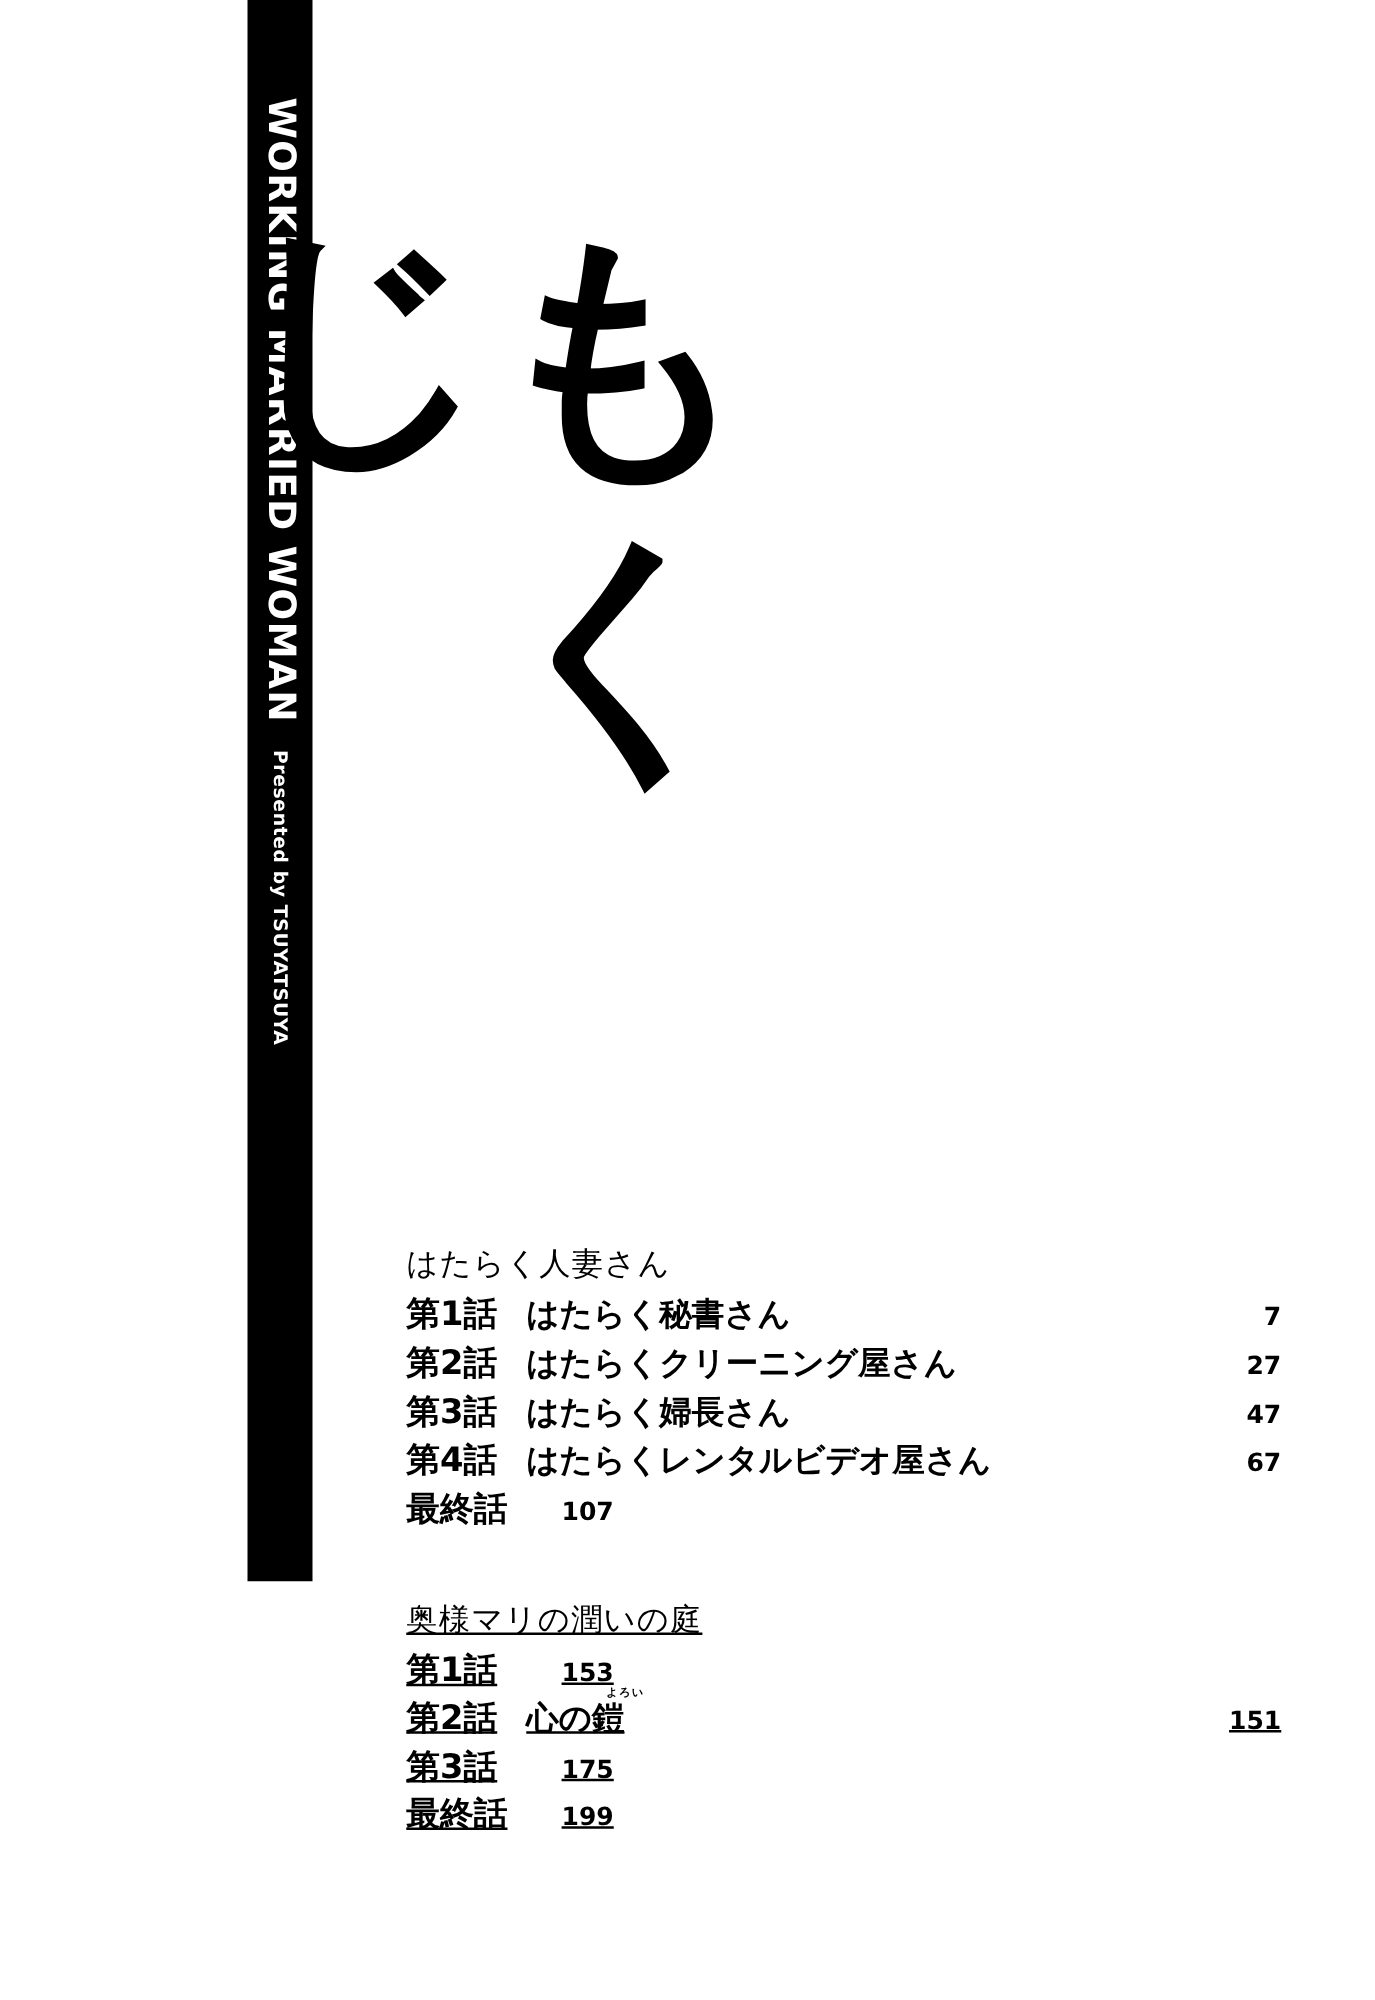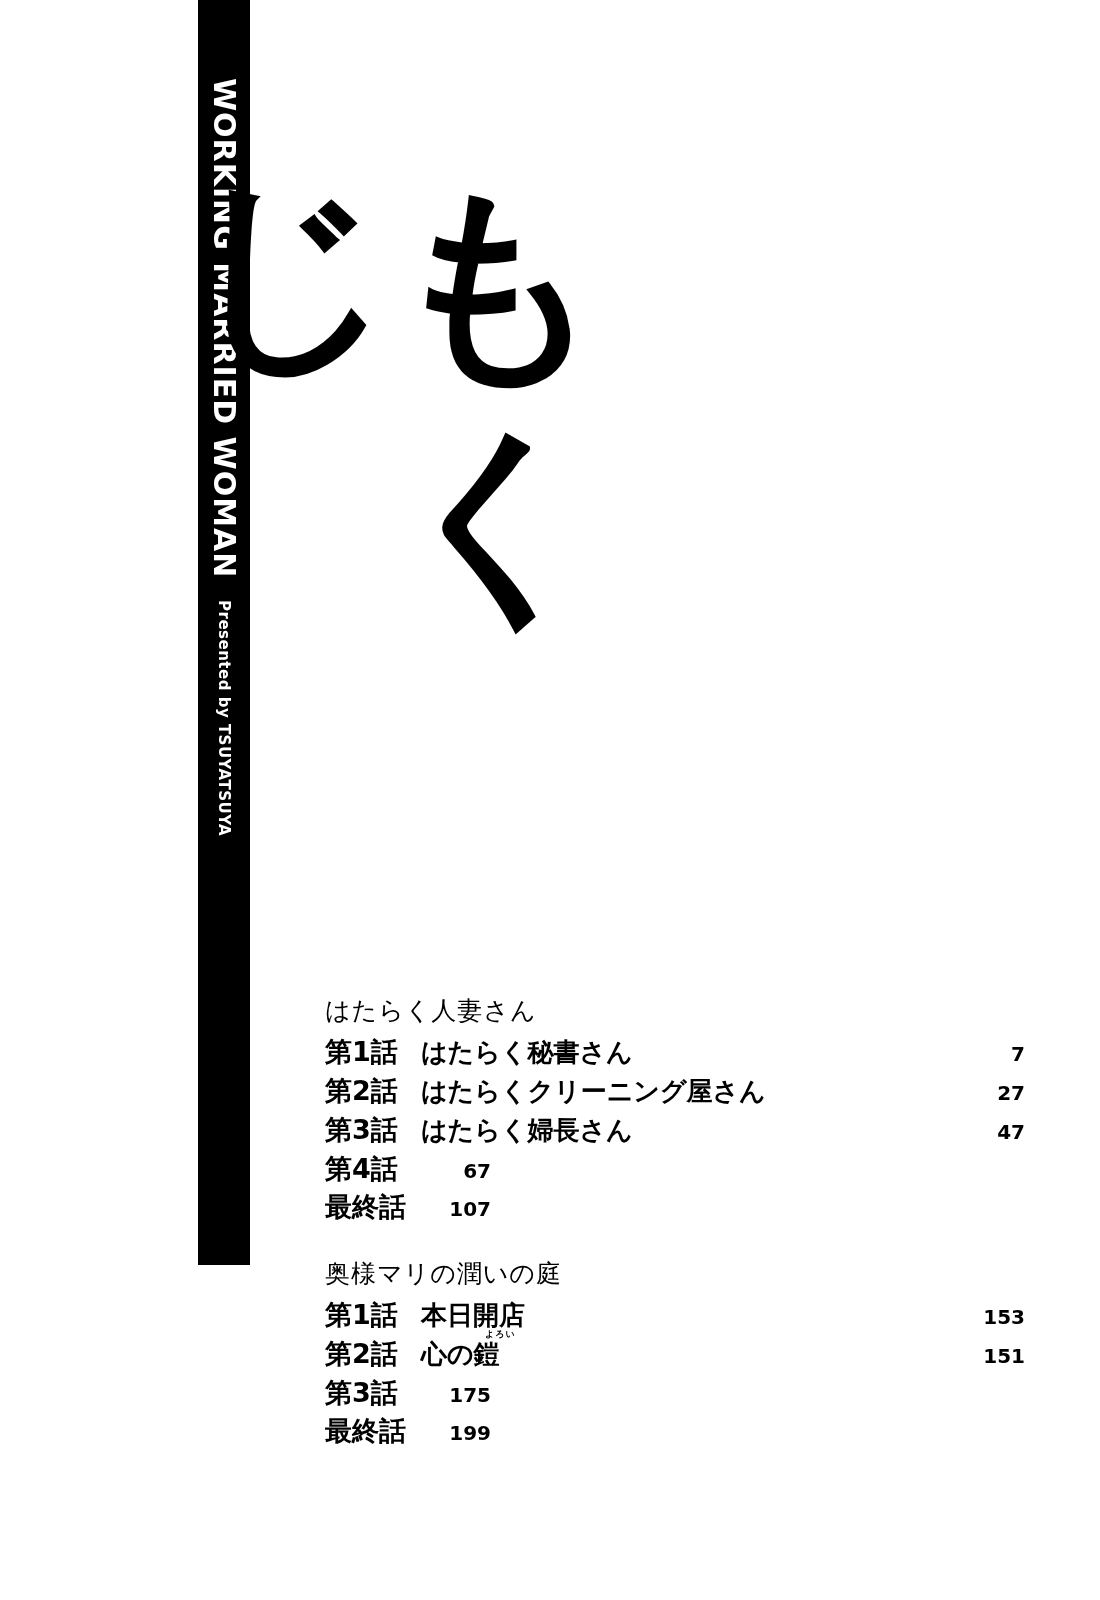--- a/index.html
+++ b/index.html
@@ -75,21 +75,22 @@
   }
 
   
   .toc {
     position: absolute;
     left: 325px;
     top: 995px;
     width: 700px;
   }
   .toc-section + .toc-section {
-    margin-top: 33px;
+    margin-top: 54px;
+    text-decoration: underline;
   }
   .section-title {
     font-size: 25px;
     font-weight: normal;
     letter-spacing: 1px;
     margin-bottom: 6px;
     line-height: 1.25;
   }
   .toc-row {
     display: flex;
@@ -154,34 +155,34 @@
       <span class="chap-title">はたらくクリーニング屋さん</span>
       <span class="chap-page">27</span>
     </div>
     <div class="toc-row">
       <span class="chap-no">第3話</span>
       <span class="chap-title">はたらく婦長さん</span>
       <span class="chap-page">47</span>
     </div>
     <div class="toc-row">
       <span class="chap-no">第4話</span>
+      <span class="chap-title">はたらくレンタルビデオ屋さん</span>
       <span class="chap-page">67</span>
     </div>
     <div class="toc-row">
       <span class="chap-no">最終話</span>
       <span class="chap-page">107</span>
     </div>
   </div>
 
   <div class="toc-section">
     <div class="section-title">奥様マリの潤いの庭</div>
 
     <div class="toc-row">
       <span class="chap-no">第1話</span>
-      <span class="chap-title">本日開店</span>
       <span class="chap-page">153</span>
     </div>
     <div class="toc-row">
       <span class="chap-no">第2話</span>
       <span class="chap-title">
         <span>心の鎧</span>
         <span class="ruby">よろい</span>
       </span>
       <span class="chap-page">151</span>
     </div>

